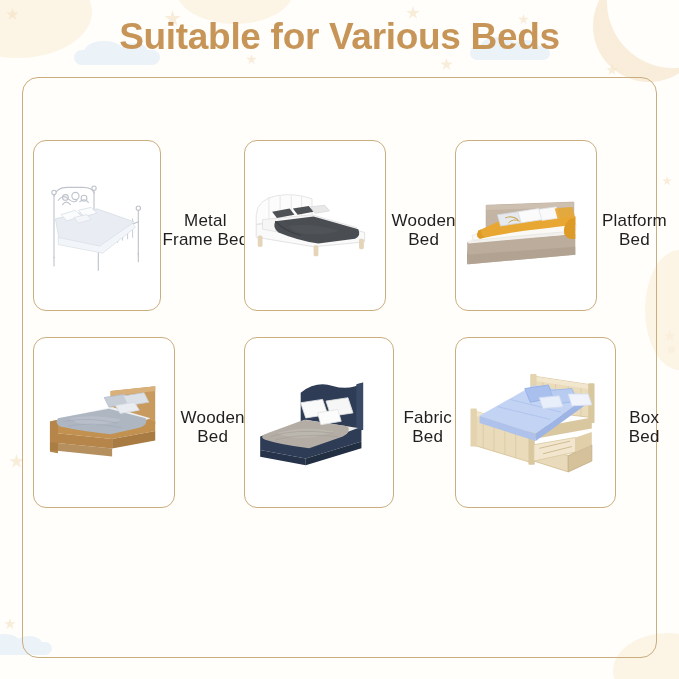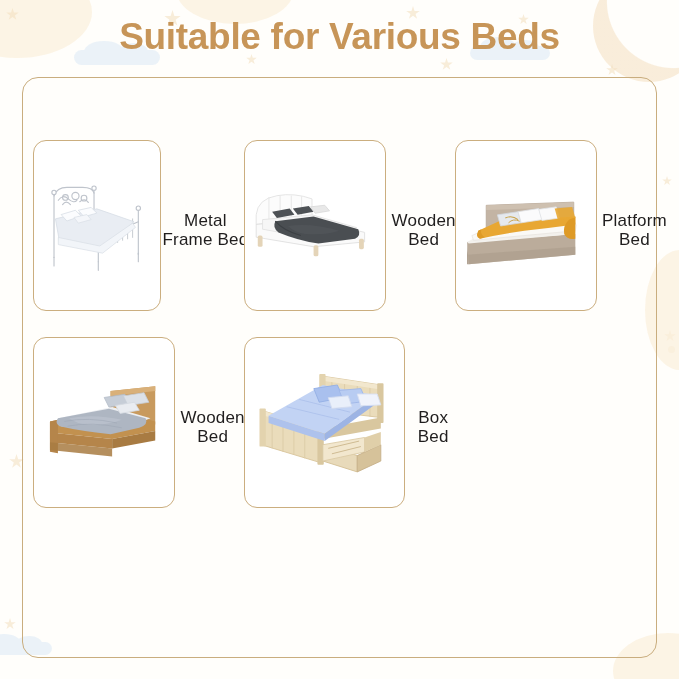--- a/index.html
+++ b/index.html
@@ -321,20 +321,47 @@
           </g>
 
           <path d="M88 48 L114 44 L120 56 L94 60 Z" fill="#C6CDD7" stroke="#B4BCC8" stroke-width="1"></path>
           <path d="M112 46 L138 42 L144 54 L118 58 Z" fill="#DCE1E8" stroke="#C8CED7" stroke-width="1"></path>
           <path d="M102 58 L126 54 L132 64 L108 68 Z" fill="#E9ECF1" stroke="#D4D9E1" stroke-width="1"></path>
         </svg>
       </div>
       <div class="cell-label">Wooden Bed</div>
     </div>
 
+    <div class="cell">
+      <div class="card">
+        <svg width="176" height="160" viewBox="0 0 176 160">
+
+          <path d="M66 44 Q84 30 104 36 Q124 42 140 32 L140 88 L66 96 Z" fill="#2E3C56"></path>
+          <path d="M132 34 Q136 33 140 32 L140 88 L132 90 Z" fill="#3A4A66"></path>
+
+          <path d="M18 96 L70 78 L138 88 L138 102 L72 122 L18 112 Z" fill="#2E3C56"></path>
+          <path d="M18 112 L72 122 L72 130 L18 120 Z" fill="#26334A"></path>
+          <path d="M72 122 L138 102 L138 110 L72 130 Z" fill="#222E42"></path>
+
+          <path d="M26 92 L72 76 L134 86 L76 108 L26 98 Z" fill="#EDEDEA"></path>
+
+          <path d="M22 94 L70 76 L122 84 Q126 92 116 96 L76 110 Q42 106 24 100 Q18 98 22 94 Z" fill="#B3ADA6"></path>
+          <path d="M38 92 Q70 82 106 90 Q84 98 60 98 Q46 96 38 92 Z" fill="#BFB9B2" opacity=".7"></path>
+          <g stroke="#A39D96" stroke-width="1" fill="none" opacity=".7">
+            <path d="M30 96 Q62 86 104 92"></path>
+            <path d="M36 100 Q68 92 110 96"></path>
+          </g>
+
+          <path d="M66 56 L92 52 L98 70 L72 74 Z" fill="#FAFAFA" stroke="#E2E2E2" stroke-width="1"></path>
+          <path d="M96 54 L122 50 L128 68 L102 72 Z" fill="#F6F6F6" stroke="#E0E0E0" stroke-width="1"></path>
+          <path d="M86 68 L110 64 L114 78 L90 82 Z" fill="#FCFCFC" stroke="#E4E4E4" stroke-width="1"></path>
+        </svg>
+      </div>
+      <div class="cell-label">Fabric Bed</div>
+    </div>
 
     <div class="cell">
       <div class="card">
         <svg width="176" height="160" viewBox="0 0 176 160">
 
           <path d="M84 28 L150 38 L150 74 L84 66 Z" fill="#EADCBB" stroke="#D8C49A" stroke-width="1"></path>
           <g stroke="#DCCBA6" stroke-width="1" fill="none">
             <line x1="96" y1="30" x2="96" y2="67"></line>
             <line x1="110" y1="32" x2="110" y2="69"></line>
             <line x1="124" y1="34" x2="124" y2="71"></line>

